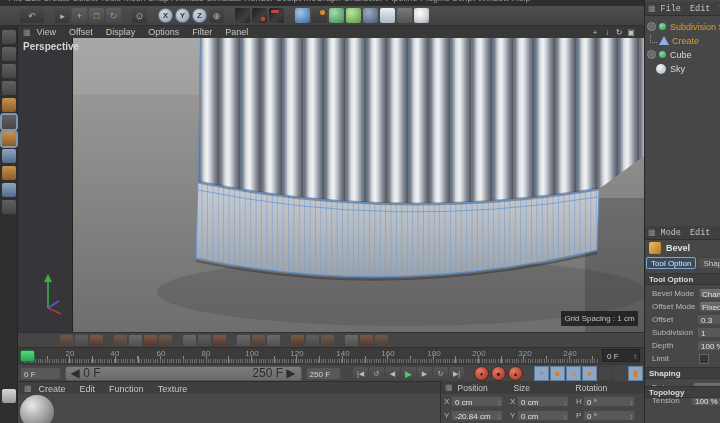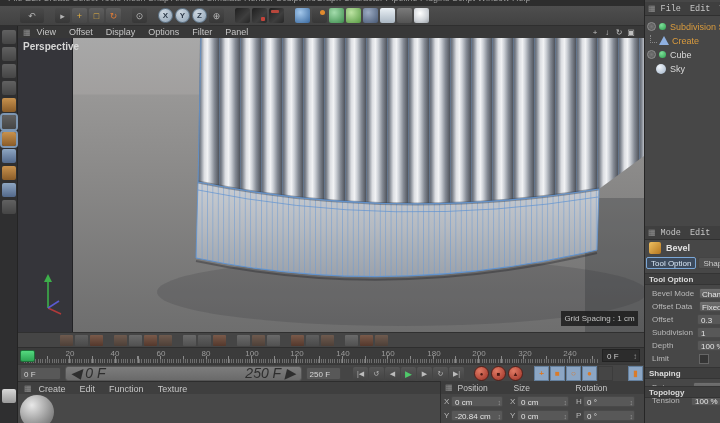--- a/index.html
+++ b/index.html
@@ -77,21 +77,21 @@
             background:linear-gradient(180deg,#54d97f,#2da454);border:1px solid #1d7038;}
   #curframe{position:absolute;left:584px;top:1px;width:38px;height:13px;background:#2c2c2c;border:1px solid #222;
             font-size:8px;color:#cfcfcf;line-height:13px;padding-left:4px;box-sizing:border-box;}
   #curframe .spin{float:right;margin-right:2px;color:#8a8a8a;}
   #rangebar{left:18px;top:364px;width:626px;height:17px;background:#454545;border-top:1px solid #383838;
             display:flex;align-items:center;}
   .fbox{height:13px;background:#585858;border:1px solid #474747;border-radius:2px;font-size:8px;color:#d6d6d6;
         line-height:13px;padding:0 3px;box-sizing:border-box;}
   #startf{margin-left:2px;width:46px;}
   #slider{margin-left:4px;width:274px;height:13px;border-radius:3px;border:1px solid #555;
-          background:linear-gradient(180deg,#7d7d7d,#6a6a6a);position:relative;font-size:14px;color:#2e2e2e;font-style:italic;}
+          background:linear-gradient(180deg,#7d7d7d,#6a6a6a);position:relative;font-size:12px;color:#2e2e2e;}
   #slider .sl{position:absolute;left:5px;top:0;line-height:13px;}
   #slider .sr{position:absolute;right:5px;top:0;line-height:13px;}
   #endf{margin-left:4px;width:40px;}
   #pbwrap{display:flex;align-items:center;margin-left:12px;}
   .pb{width:15px;height:14px;border-radius:2px;margin-right:1px;background:linear-gradient(180deg,#565656,#434343);
       color:#bcbcbc;font-size:7px;display:flex;align-items:center;justify-content:center;flex:0 0 auto;}
   .pb.play{color:#4fc96a;font-size:9px;}
   .rec{width:13px;height:13px;border-radius:50%;margin-right:2px;flex:0 0 auto;
        background:radial-gradient(circle at 35% 30%,#e07a64,#9c3126);border:1px solid #55201a;
        color:#4a1812;font-size:6px;display:flex;align-items:center;justify-content:center;}
@@ -411,21 +411,21 @@
     <span class="tab active">Tool Option</span>
     <span class="tab plain">Shaping</span>
   </div>
   <div class="asec" style="top:273px">Tool Option</div>
 
   <div class="arow" style="top:287px">
     <span>Bevel Mode</span>
     <span class="aval dd">Chamfer</span>
   </div>
   <div class="arow" style="top:300px">
-    <span>Offset Data</span>
+    <span>Offset Mode</span>
     <span class="aval dd">Fixed Distance</span>
   </div>
   <div class="arow" style="top:313px">
     <span>Offset</span>
     <span class="aval num">0.3</span>
   </div>
   <div class="arow" style="top:326px">
     <span>Subdivision</span>
     <span class="aval num">1</span>
   </div>

